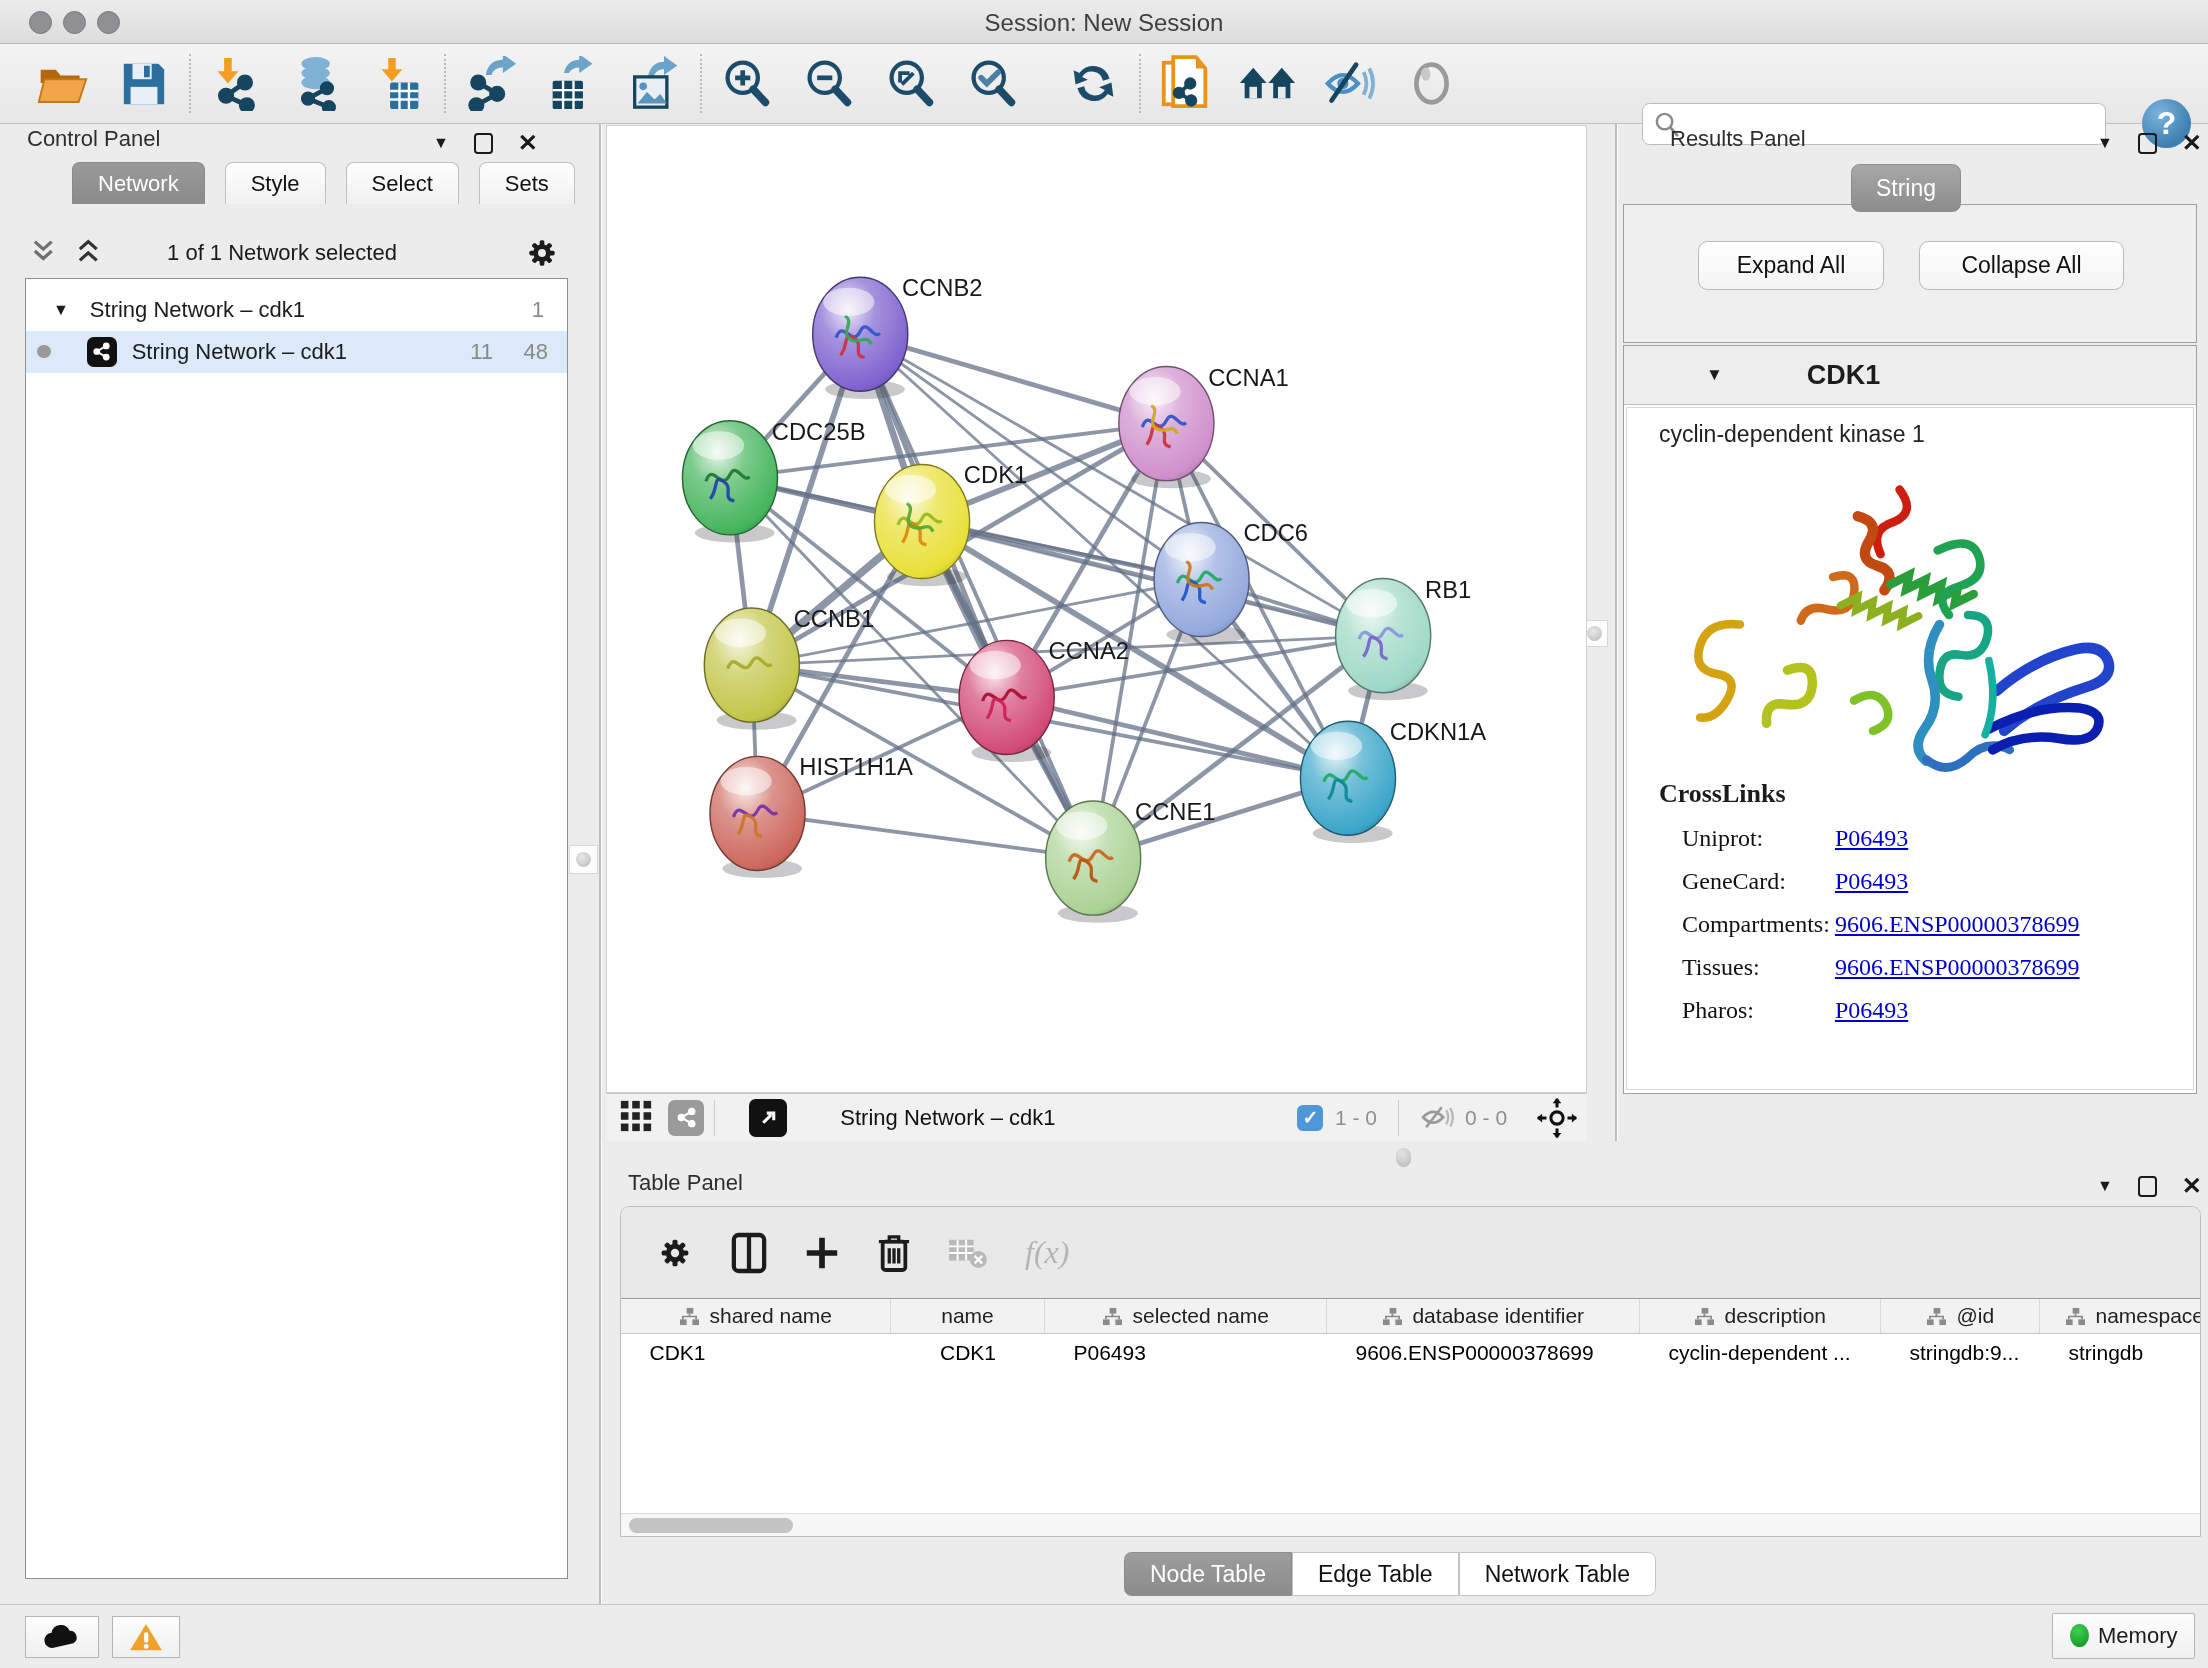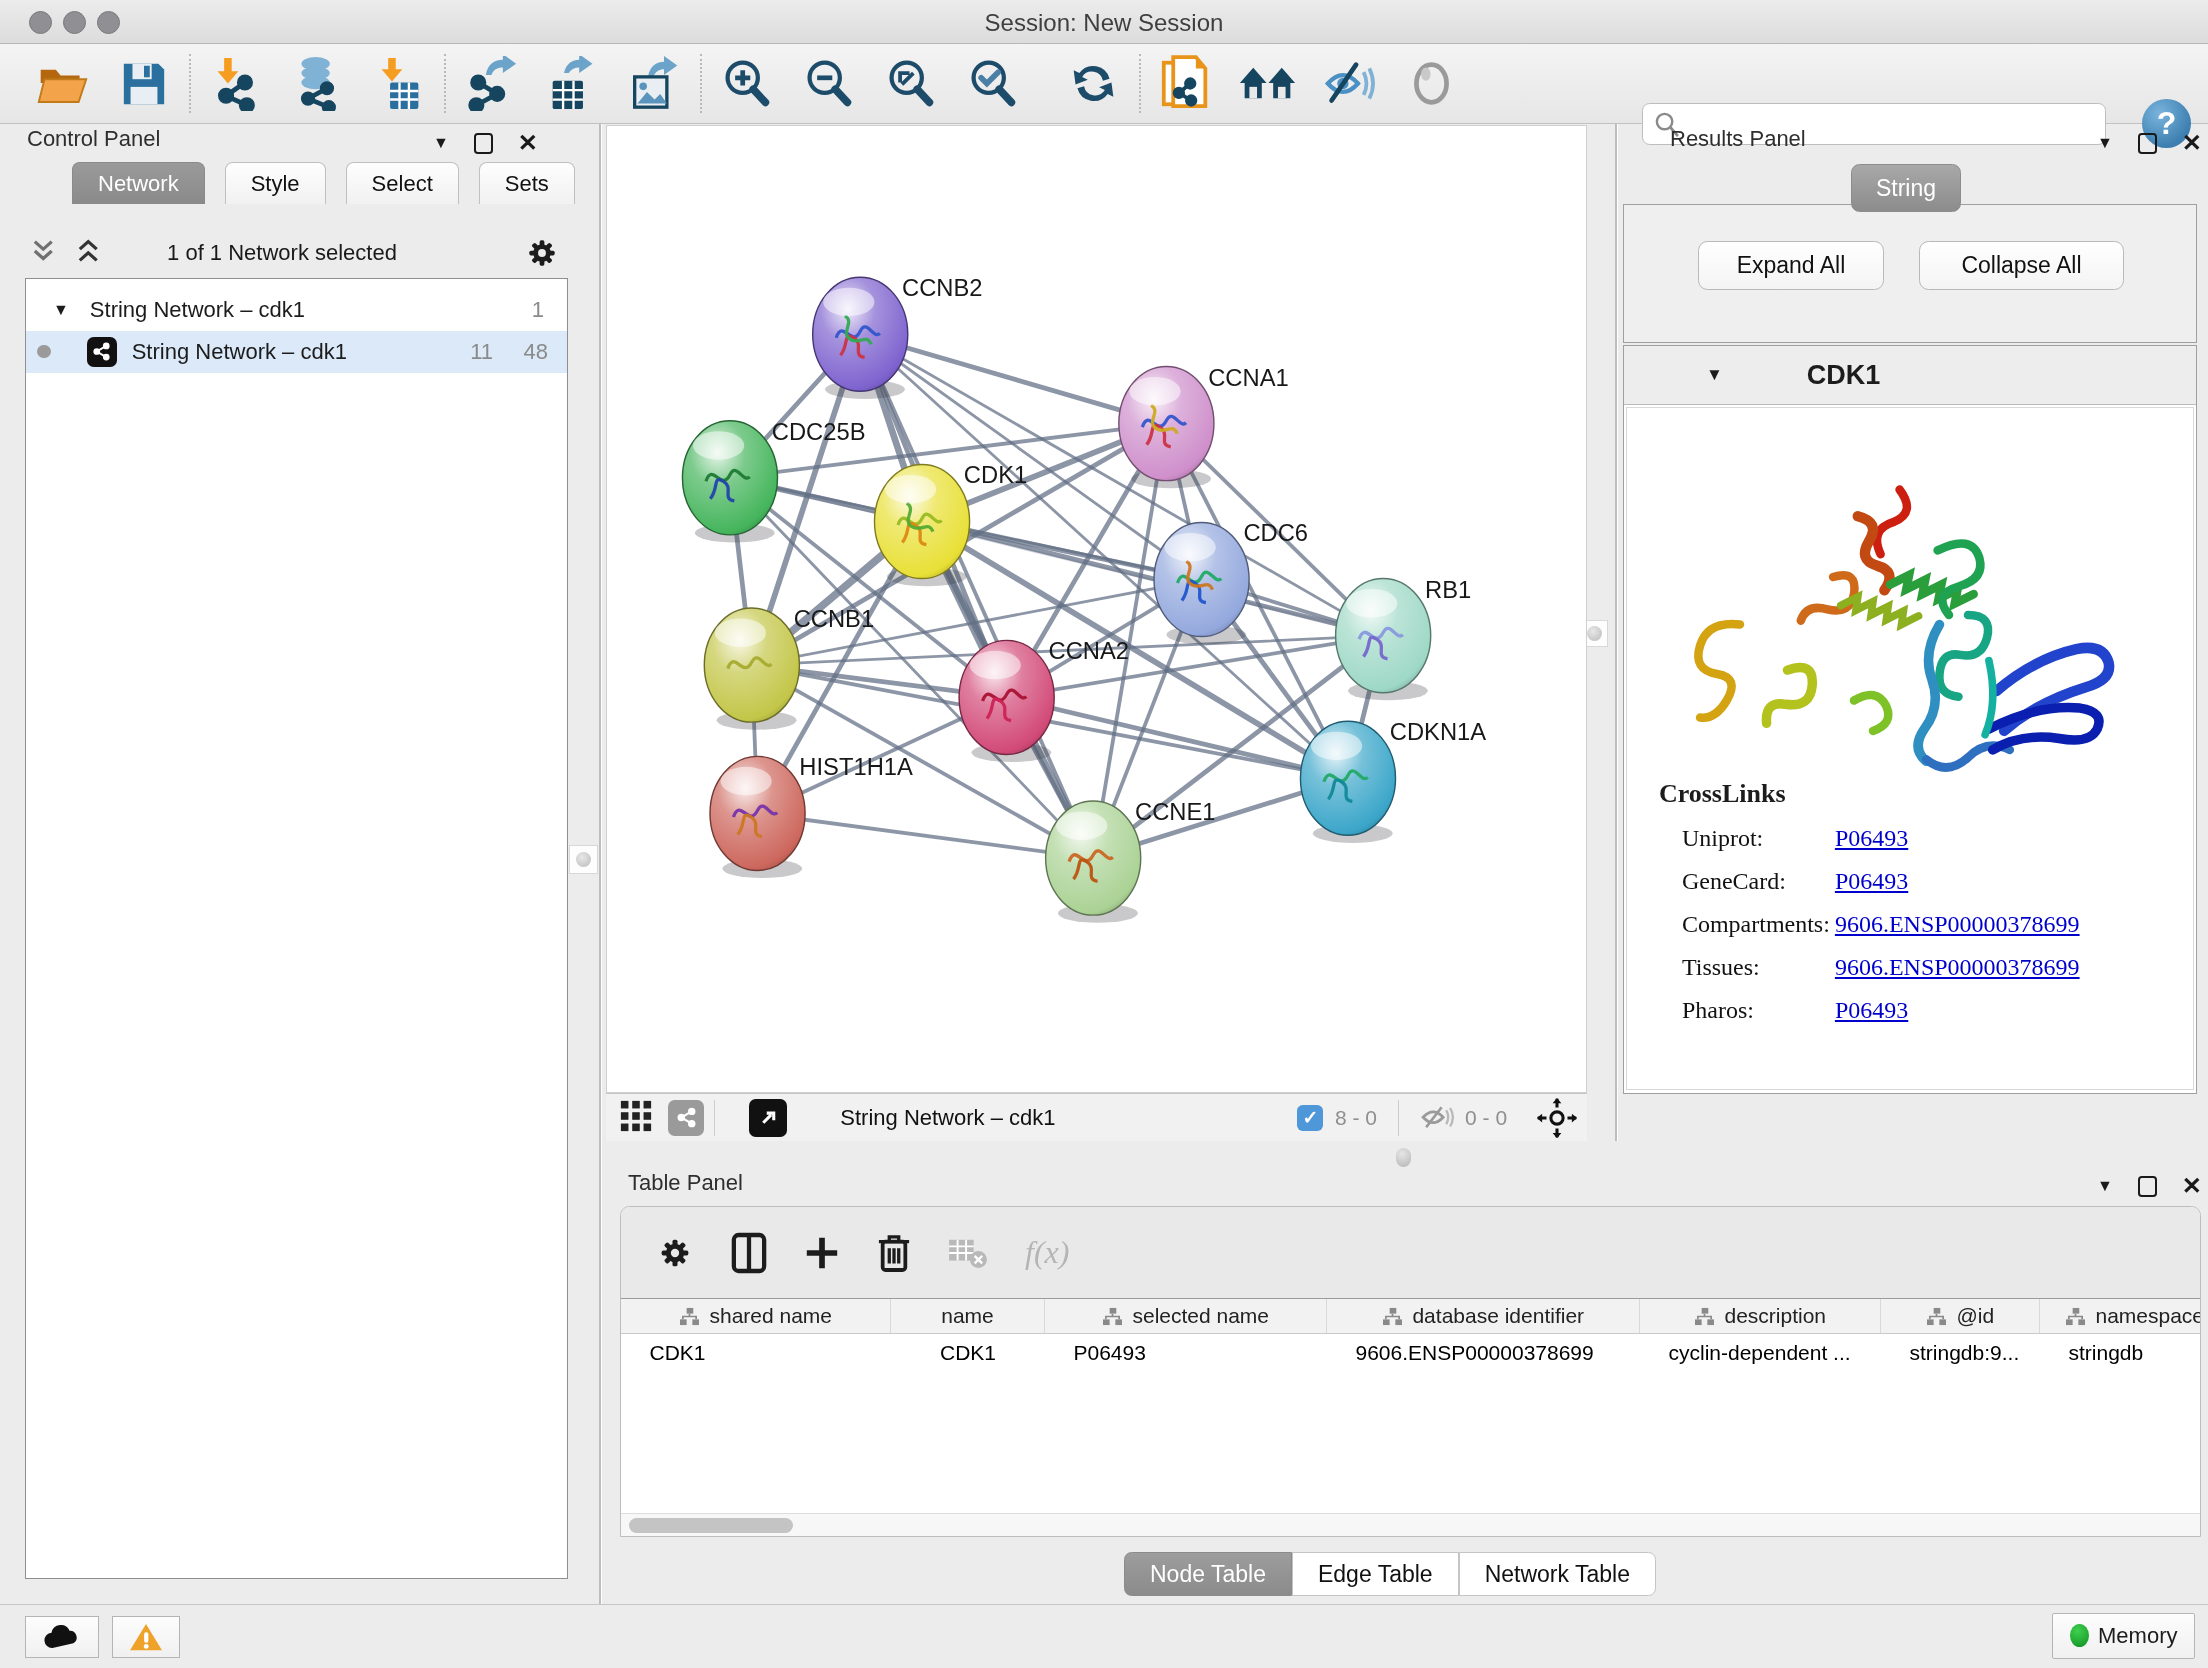--- a/index.html
+++ b/index.html
@@ -622,21 +622,21 @@
   <div style="margin-left:25px">
     <span class="share-badge" style="width:38px;height:38px;background:#111;">
       <svg width="21" height="21" viewBox="0 0 24 24">
           <path d="M6 18 L15 9 M10 7 h8 v8" stroke="#fff" stroke-width="3.5" fill="none"></path>
         </svg>
     </span>
   </div>
   <div class="nt-title" style="margin-left:53px;">String Network – cdk1</div>
   <div style="margin-left:auto; display:flex; align-items:center; gap:11.4px;">
     <span class="checkbox">✓</span>
-    <span class="nt-count">8 - 0</span>
+    <span class="nt-count">1 - 0</span>
     <div class="nt-sep"></div>
     <svg width="34" height="28.5" viewBox="0 0 44 34">
       <path d="M4 17 q13 -14 26 0 q-13 14 -26 0z" fill="none" stroke="#9a9a9a" stroke-width="3.5"></path>
       <path d="M8 30 L28 4" stroke="#9a9a9a" stroke-width="3.5"></path>
       <path d="M34 8 q5 9 0 18 M39 5 q7 12 0 24" stroke="#b9b9b9" stroke-width="3" fill="none"></path>
     </svg>
     <span class="nt-count">0 - 0</span>
     <svg width="42" height="42" viewBox="0 0 48 48" style="margin:0 9.5px 0 17px">
       <g stroke="#111" stroke-width="3.5" fill="none">
         <circle cx="24" cy="24" r="7"></circle>
@@ -657,20 +657,21 @@
 <div class="abs rp-box1">
   <div class="rp-btn" style="left:74px; top:36px; width:186px;">Expand All</div>
   <div class="rp-btn" style="left:295px; top:36px; width:205px;">Collapse All</div>
 </div>
 <div class="abs rp-box2">
   <div class="rp-cdk-header">
     <span style="font-size:17px; margin-left:82px;">▼</span>
     <span class="rp-cdk-name" style="margin-left:84px;">CDK1</span>
   </div>
   <div class="rp-inner">
+    <div class="rp-desc">cyclin-dependent kinase 1</div>
     <svg width="514" height="342" viewBox="0 0 540 360" style="position:absolute; left:27px; top:55px;">
       <g fill="none" stroke-linecap="round">
         <path d="M258 28 q18 24 -6 34 q-26 8 -14 34" stroke="#cc1f10" stroke-width="9"></path>
         <path d="M214 56 q24 6 12 26 q-12 20 8 26 q22 6 8 26" stroke="#c24a12" stroke-width="11"></path>
         <path d="M188 120 q26 -8 22 18 q-4 22 -28 16 q-22 -6 -28 12" stroke="#cf6a1a" stroke-width="9"></path>
         <path d="M90 170 q-34 -4 -42 22 q-8 26 18 30 q24 4 10 28 q-12 20 -28 18" stroke="#d4a312" stroke-width="9"></path>
         <path d="M140 218 q28 -10 26 16 q-2 24 -28 20 q-22 -4 -20 20" stroke="#b3c21c" stroke-width="10"></path>
         <path d="M210 250 q24 -14 34 6 q8 18 -14 26" stroke="#7ec228" stroke-width="9"></path>
         <path d="M196 150 l18 -9 -2 14 18 -9 -2 14 18 -9 -2 14 18 -9 -2 14 18 -9" stroke="#8db020" stroke-width="8"></path>
         <path d="M248 128 l20 -10 -3 15 20 -10 -3 15 20 -10 -3 15 20 -10 -3 15 20 -10" stroke="#2a9e3a" stroke-width="9"></path>

